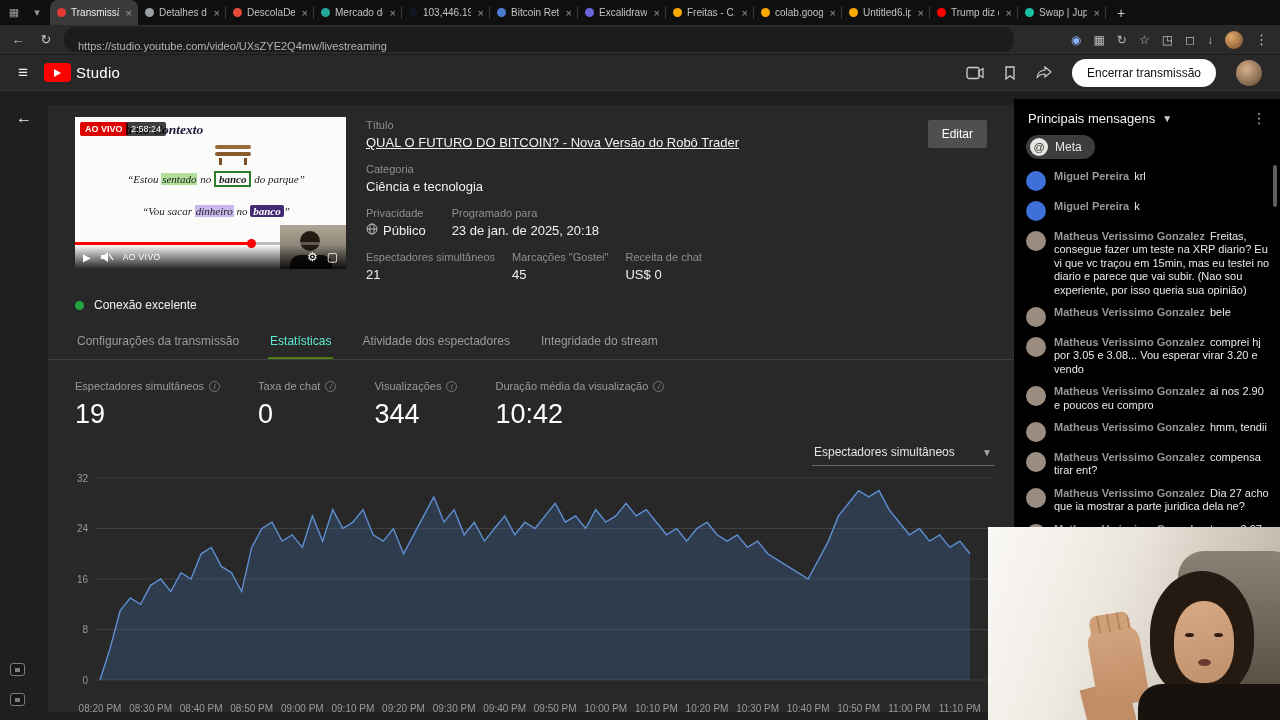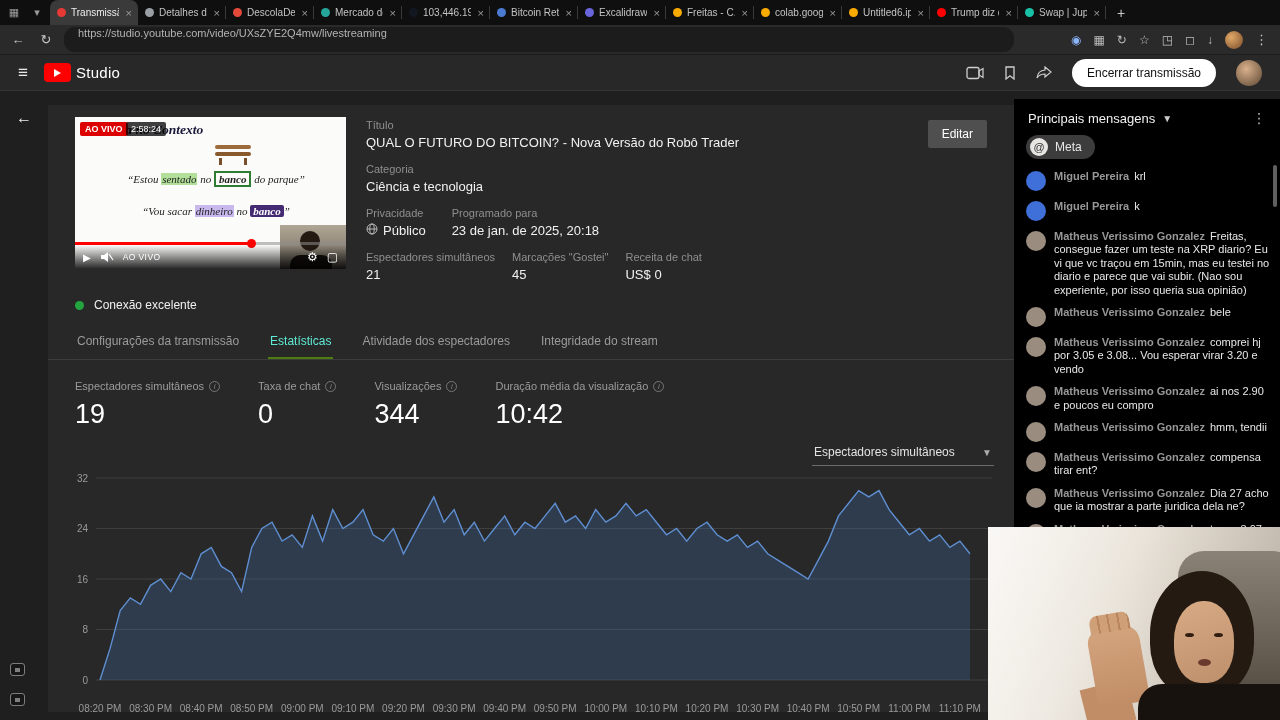--- a/index.html
+++ b/index.html
@@ -15,21 +15,21 @@
   .tab.active { background:#3a3a3a; color:#ededed; }
   .tab:not(.active)::after { content:""; position:absolute; right:0; top:6px; bottom:6px; width:1px; background:#3a3a3a; }
   .fav { width:9px; height:9px; border-radius:50%; flex:none; }
   .tab-title { flex:1; white-space:nowrap; overflow:hidden; }
   .tab-close { font-size:11px; color:#9a9a9a; flex:none; padding:0 2px; }
   .newtab { color:#c8c8c8; font-size:14px; padding:0 8px; }
 
   
   .toolbar { height:30px; background:#2a2a2a; display:flex; align-items:center; padding:0 8px; gap:8px; flex:none; border-bottom:1px solid #1c1c1c; }
   .nav-ic { color:#c8c8c8; font-size:13px; width:20px; text-align:center; }
-  .omnibox { height:25px; width:950px; background:#1c1c1c; border-radius:11px; display:flex; align-items:flex-start; padding:0 14px; overflow:hidden; }
+  .omnibox { height:25px; width:950px; background:#1c1c1c; border-radius:11px; display:flex; align-items:flex-end; padding:0 14px; overflow:hidden; }
   .url { color:#b3b3b3; font-size:11px; white-space:nowrap; }
   .tb-right { display:flex; align-items:center; gap:12px; padding:0 4px; flex:1; justify-content:flex-end; }
   .tb-ic { color:#bdbdbd; font-size:12px; }
   .tb-avatar { width:18px; height:18px; border-radius:50%; background:radial-gradient(circle at 35% 35%, #e0a968, #7a4a2a); }
   .kebab { color:#c8c8c8; font-size:13px; }
 
   
   .studio-header { height:36px; background:#282828; border-bottom:1px solid #343434; display:flex; align-items:center; padding:0 18px; gap:16px; flex:none; }
   .hamburger { color:#e8e8e8; font-size:17px; }
   .logo { display:flex; align-items:center; gap:5px; }
@@ -74,21 +74,21 @@
   .controls { position:absolute; left:0; right:0; bottom:0; height:24px; background:linear-gradient(rgba(0,0,0,0), rgba(0,0,0,.85)); display:flex; align-items:center; padding:0 8px; gap:9px; color:#fff; z-index:2; }
   .ctl-play { font-size:10px; }
   .ctl-live { font-size:8.5px; letter-spacing:.4px; }
   .ctl-spacer { flex:1; }
   .ctl-ic { font-size:12px; }
 
   
   .details { flex:1; position:relative; padding-top:2px; }
   .d-label { font-size:11px; color:#8f8f8f; margin-bottom:4px; }
   .d-value { font-size:13px; color:#f1f1f1; }
-  .d-title { font-size:13px; color:#f1f1f1; margin-bottom:13px; max-width:530px; }
+  .d-title { font-size:13px; color:#f1f1f1; margin-bottom:13px; max-width:530px;text-decoration:underline; }
   .d-row { display:flex; margin-top:13px; }
   .d-row > div { margin-right:26px; }
   .d-row2 > div { margin-right:17px; }
   .edit-btn { position:absolute; top:3px; right:0; background:#4f4f4f; color:#fff; font-size:12px; padding:7px 14px; border-radius:2px; border:none; font-family:inherit; }
   .privacy-val { display:flex; align-items:flex-start; gap:5px; }
 
   .conn-row { margin:16px 27px 0; display:flex; align-items:center; gap:10px; }
   .conn-dot { width:9px; height:9px; border-radius:50%; background:#23a43f; }
   .conn-text { font-size:12px; color:#f1f1f1; }
 

